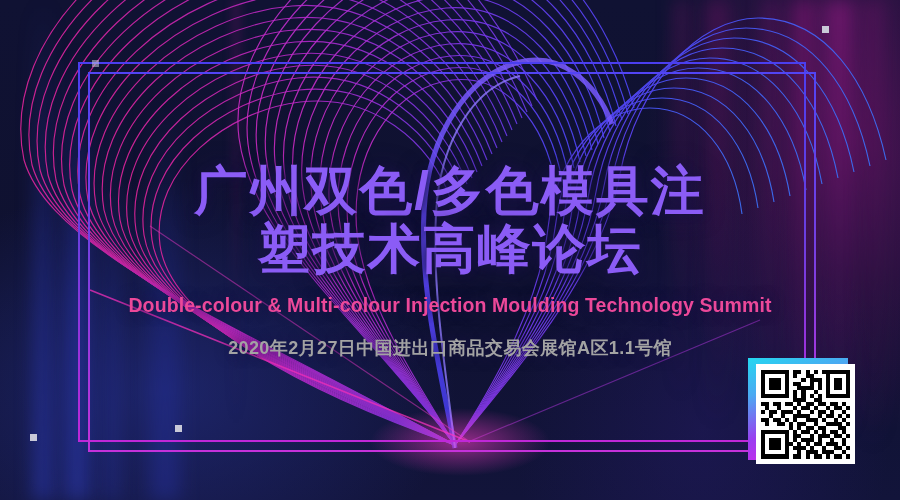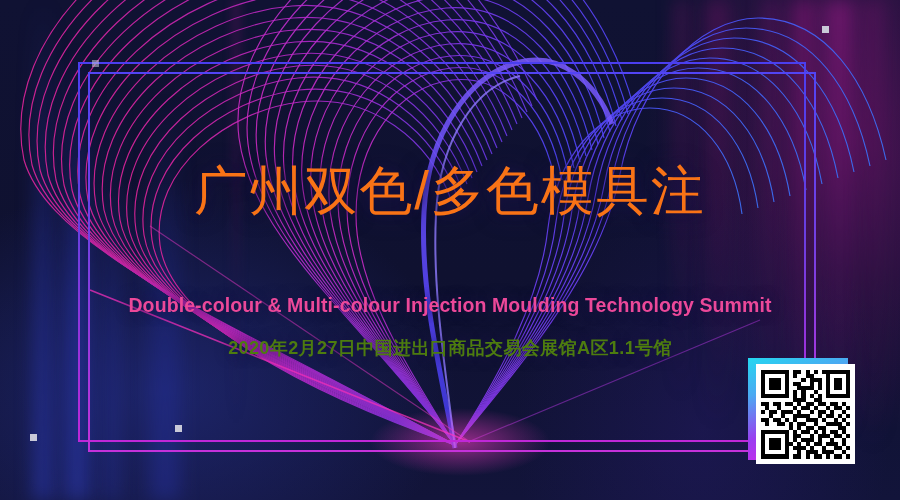--- a/index.html
+++ b/index.html
@@ -30,32 +30,32 @@
      border-image:linear-gradient(180deg,#4b3ef0 0%,#6a3fe0 45%,#c027d8 100%) 1;}
   .frame-inner{left:88px;top:72px;width:728px;height:380px;
      border-image:linear-gradient(180deg,#5244f5 0%,#7440e2 45%,#c531da 100%) 1;}
 
   .dot{position:absolute;width:7px;height:7px;background:#c9c9d8;}
 
   
   .content{position:absolute;left:0;right:0;top:0;text-align:center;}
   .title-wrap{position:absolute;left:0;right:0;top:162px;}
   .title-line{
-    color:#f97316;font-weight:400;font-size:53px;line-height:58px;
+    color:#8b5cf6;font-weight:700;font-size:53px;line-height:58px;
     letter-spacing:2px;
     text-shadow:0 0 22px rgba(30,20,80,.85),0 0 9px rgba(20,15,60,.9);
   }
   .subtitle{
     position:absolute;left:0;right:0;top:294px;
     color:#ec4899;font-weight:700;font-size:19.5px;letter-spacing:.1px;
     text-shadow:0 0 14px rgba(25,18,70,.9);
   }
   .dateline{
     position:absolute;left:0;right:0;top:336px;
-    color:#4d7c0f;font-weight:700;font-size:18px;letter-spacing:.4px;
+    color:#a3a3a3;font-weight:700;font-size:18px;letter-spacing:.4px;
     text-shadow:0 0 14px rgba(25,18,70,.9);
   }
 
   
   .qr-block{position:absolute;left:748px;top:358px;width:110px;height:112px;}
   .qr-shadow{position:absolute;left:0;top:0;width:100px;height:102px;
      background:linear-gradient(160deg,#23d7f0 0%,#4ba9f2 28%,#9a3ef0 60%,#f01ce8 100%);}
   .qr-card{position:absolute;left:8px;top:6px;width:99px;height:100px;background:#ffffff;
      padding:5px;box-sizing:border-box;}
   .qr-card svg{display:block;width:100%;height:100%;}
@@ -182,20 +182,21 @@
   <div class="frame frame-inner"></div>
 
   <div class="dot" style="left:30px;top:434px;"></div>
   <div class="dot" style="left:175px;top:425px;"></div>
   <div class="dot" style="left:822px;top:26px;"></div>
   <div class="dot" style="left:92px;top:60px;opacity:.55;"></div>
 
   <div class="content">
     <div class="title-wrap">
       <div class="title-line">广州双色/多色模具注</div>
+      <div class="title-line">塑技术高峰论坛</div>
     </div>
     <div class="subtitle">Double-colour &amp; Multi-colour Injection Moulding Technology Summit</div>
     <div class="dateline">2020年2月27日中国进出口商品交易会展馆A区1.1号馆</div>
   </div>
 
   <div class="qr-block">
     <div class="qr-shadow"></div>
     <div class="qr-card">
       <svg id="qr-svg" viewBox="0 0 22 22" shape-rendering="crispEdges" xmlns="http://www.w3.org/2000/svg">
           <rect x="0" y="0" width="1" height="1" fill="#000"></rect>

